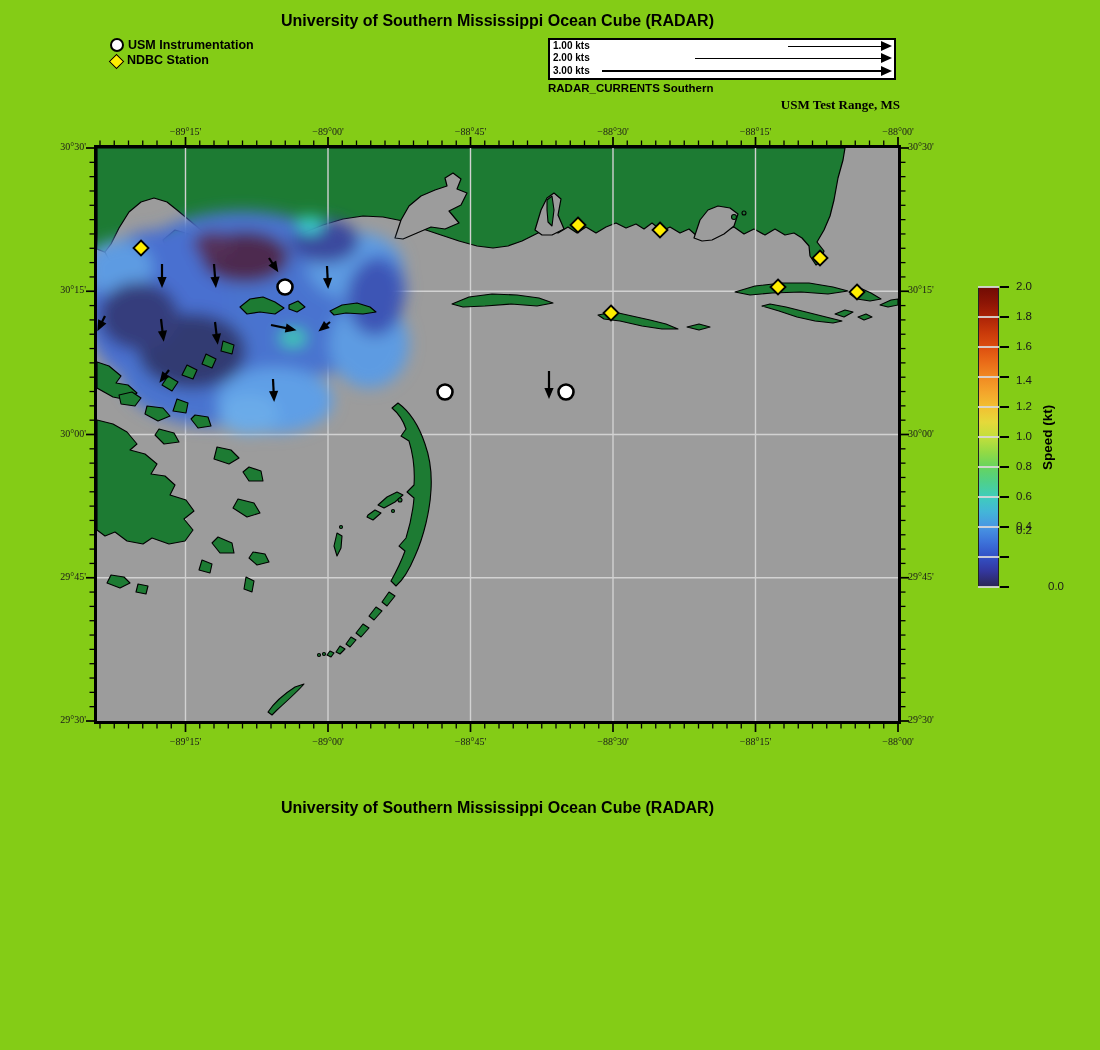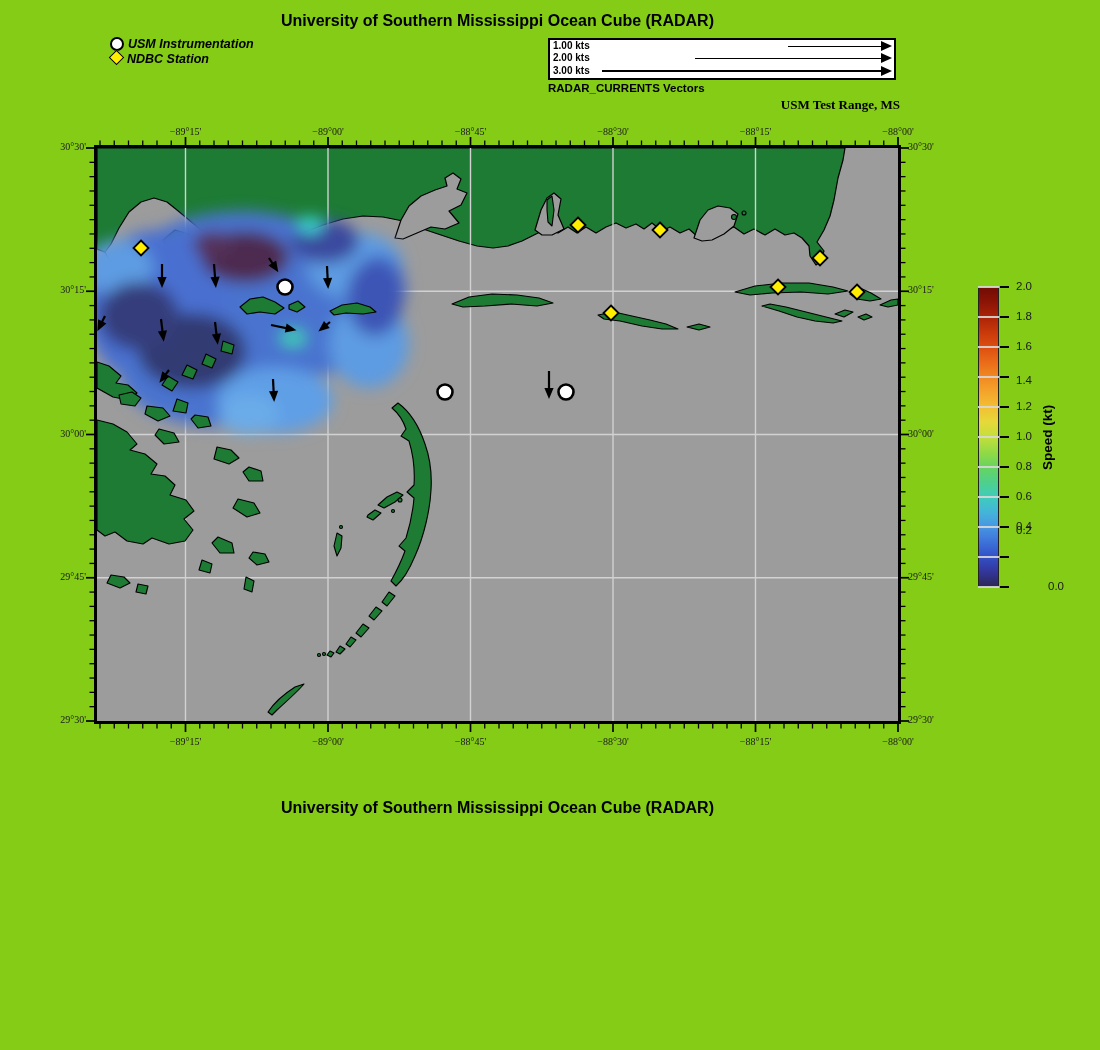--- a/index.html
+++ b/index.html
@@ -7,21 +7,21 @@
        font-family:"Liberation Sans",sans-serif;}
   .title{position:absolute;left:0;top:12px;width:995px;text-align:center;
          font-size:16px;font-weight:bold;color:#000;}
   .bottom-title{position:absolute;left:0;top:799px;width:995px;text-align:center;
          font-size:16px;font-weight:bold;color:#000;}
   .subtitle{position:absolute;left:97px;top:100px;width:801px;text-align:center;
          font-family:"Liberation Serif",serif;font-size:15.5px;font-weight:bold;color:#000;}
   .region-label{position:absolute;left:740px;top:97px;width:160px;text-align:right;
          font-family:"Liberation Serif",serif;font-size:13px;font-weight:bold;color:#000;}
   .legend{position:absolute;left:110px;top:37px;}
-  .legend-row{display:flex;align-items:flex-start;height:15px;font-style:italic;}
+  .legend-row{display:flex;align-items:flex-end;height:15px;}
   .legend-circle{width:10px;height:10px;border-radius:50%;background:#fff;border:2px solid #000;
          margin-right:4px;flex:0 0 auto;}
   .legend-diamond{width:9px;height:9px;background:#ffee00;border:1.6px solid #000;
          transform:rotate(45deg);margin:0 5px 0 1px;flex:0 0 auto;}
   .legend-label{font-size:12.5px;font-weight:bold;color:#000;white-space:nowrap;}
   .scalebox{position:absolute;left:548px;top:38px;width:344px;height:38px;
          border:2px solid #000;background:#fff;}
   .scalerow{position:relative;height:12.4px;}
   .scalerow .klabel{position:absolute;left:3px;top:0;font-size:10px;font-weight:bold;
          line-height:12.4px;color:#000;}
@@ -68,21 +68,21 @@
       <span class="klabel">2.00 kts</span>
       <span class="kline" style="width: 186px;"></span>
       <span class="khead"></span>
     </div>
     <div class="scalerow">
       <span class="klabel">3.00 kts</span>
       <span class="kline" style="width: 279px;"></span>
       <span class="khead"></span>
     </div>
   </div>
-  <div class="vec-caption">RADAR_CURRENTS Vectors</div>
+  <div class="vec-caption">RADAR_CURRENTS Southern</div>
 
   <div class="region-label">USM Test Range, MS</div>
 
   <svg id="map-svg" style="left:83px;top:134px;" width="829" height="601" viewBox="-14 -14 829 601">
     <defs>
       <filter id="blobblur" x="-30%" y="-30%" width="160%" height="160%">
         <feGaussianBlur stdDeviation="7.5"></feGaussianBlur>
       </filter>
       <clipPath id="mapclip">
           <rect x="0" y="0" width="801" height="573"></rect>

